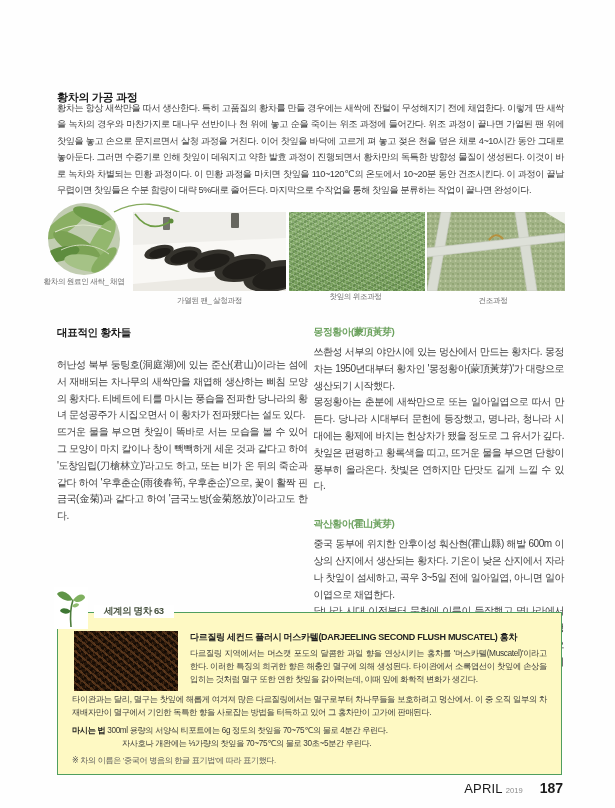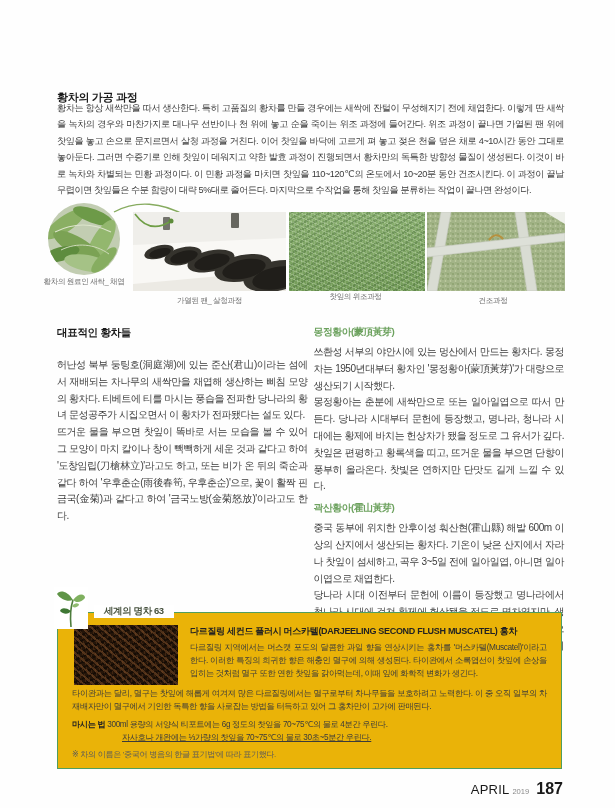--- a/index.html
+++ b/index.html
@@ -29,50 +29,50 @@
        repeating-linear-gradient(84deg, rgba(255,255,255,0.12) 0 1px, transparent 1px 3px),
        linear-gradient(to bottom, rgba(255,255,255,0.10), rgba(20,40,10,0.08));}
   .strip-arc{position:absolute;left:72px;top:0px;}
 
   
   .columns{position:absolute;left:57px;top:326px;width:507px;display:flex;gap:6px;}
   .col{flex:1;min-width:0;}
   .section-title{font-size:10.5px;font-weight:bold;color:#1a1a1a;margin:0 0 17px;letter-spacing:-0.3px;}
   .tea-head{font-size:9.8px;font-weight:bold;color:#6da25f;margin:0 0 5px;letter-spacing:-0.4px;}
   .tea{margin:0;}
-  .tea + .tea{margin-top:7px;}
+  .tea + .tea{margin-top:23px;}
   .tea .p{font-size:10px;line-height:16.8px;}
 
   
   .feature-box{position:absolute;left:57px;top:612px;width:505px;min-height:141px;
-     border:1px solid #4f9e60;background:#eab308;box-sizing:border-box;
-     padding:10px 14px 8px;}
+     border:1px solid #4f9e60;background:#fef9c3;box-sizing:border-box;
+     padding:16px 14px 8px;}
   .box-badge{position:absolute;top:-8px;left:36px;background:#ffffff;padding:0 10px;
      font-size:9.5px;font-weight:bold;color:#47523f;letter-spacing:-0.4px;}
   .sprout-wrap{position:absolute;top:-26px;left:-4px;width:34px;height:42px;background:#ffffff;}
   .photo-muscatel{width:104px;height:60px;float:left;margin:2px 12px 2px 2px;
      background-color:#241509;
      background-image:
        repeating-linear-gradient(40deg, rgba(122,76,40,0.55) 0 2px, transparent 2px 6px),
        repeating-linear-gradient(-25deg, rgba(10,5,2,0.6) 0 2px, transparent 2px 5px),
        repeating-linear-gradient(75deg, rgba(90,52,25,0.5) 0 1px, transparent 1px 4px);}
   .box-title{font-size:9px;font-weight:bold;color:#222222;margin:2px 0 3px;letter-spacing:-0.3px;}
   .box-p{font-size:8.3px;line-height:13px;color:#3b3b3b;text-align:justify;
      word-break:break-all;letter-spacing:-0.35px;margin:0;}
   .box-p2{clear:left;}
   .brew{margin-top:6px;font-size:8.2px;line-height:12.8px;color:#3b3b3b;letter-spacing:-0.35px;}
   .brew b{font-weight:bold;color:#222;}
-  .brew-line2{padding-left:50px;text-decoration:underline;}
+  .brew-line2{padding-left:50px;}
   .note{margin-top:4px;font-size:8.1px;color:#5a5a5a;letter-spacing:-0.35px;}
 
   
   .footer{position:absolute;right:52px;top:780px;display:flex;align-items:baseline;}
   .footer .month{font-size:13px;font-weight:normal;color:#1a1a1a;letter-spacing:0.2px;}
   .footer .year{font-size:7.6px;color:#8a8a8a;margin-left:3px;}
-  .footer .pageno{font-size:16px;font-weight:bold;color:#1a1a1a;margin-left:7px;text-align:right;}
+  .footer .pageno{font-size:14px;font-weight:bold;color:#1a1a1a;margin-left:17px;text-align:right;}
 </style>
 </head>
 <body>
 
 <div class="page">
 
   <h1 class="article-title">황차의 가공 과정</h1>
   <div class="intro">
     <p class="p">황차는 항상 새싹만을 따서 생산한다. 특히 고품질의 황차를 만들 경우에는 새싹에 잔털이 무성해지기 전에 채엽한다. 이렇게 딴 새싹을 녹차의 경우와 마찬가지로 대나무 선반이나 천 위에 놓고 순을 죽이는 위조 과정에 들어간다. 위조 과정이 끝나면 가열된 팬 위에 찻잎을 놓고 손으로 문지르면서 살청 과정을 거친다. 이어 찻잎을 바닥에 고르게 펴 놓고 젖은 천을 덮은 채로 4~10시간 동안 그대로 놓아둔다. 그러면 수증기로 인해 찻잎이 데워지고 약한 발효 과정이 진행되면서 황차만의 독특한 방향성 물질이 생성된다. 이것이 바로 녹차와 차별되는 민황 과정이다. 이 민황 과정을 마치면 찻잎을 110~120℃의 온도에서 10~20분 동안 건조시킨다. 이 과정이 끝날 무렵이면 찻잎들은 수분 함량이 대략 5%대로 줄어든다. 마지막으로 수작업을 통해 찻잎을 분류하는 작업이 끝나면 완성이다.</p>
   </div>
@@ -190,21 +190,21 @@
         <path d="M19,13 C25,5 31,7 31,11 C27,16 22,16 19,13" fill="#7fb05f"></path>
         <path d="M17,24 C11,20 7,21 6,24 C10,28 15,27 17,24" fill="#3e7733"></path>
         <path d="M18,19 C21,15 25,16 25,18 C23,21 19,21 18,19" fill="#8fbb70"></path>
       </svg>
     </div>
     <div class="box-badge">세계의 명차 63</div>
 
     <div class="photo-muscatel"></div>
     <h3 class="box-title">다르질링 세컨드 플러시 머스카텔(DARJEELING SECOND FLUSH MUSCATEL) 홍차</h3>
     <p class="box-p">다르질링 지역에서는 머스캣 포도의 달콤한 과일 향을 연상시키는 홍차를 '머스카텔(Muscatel)'이라고 한다. 이러한 특징의 희귀한 향은 해충인 멸구에 의해 생성된다. 타이완에서 소록엽선이 찻잎에 손상을 입히는 것처럼 멸구 또한 연한 찻잎을 갉아먹는데, 이때 잎에 화학적 변화가 생긴다.</p>
-    <p class="box-p box-p2">타이완과는 달리, 멸구는 찻잎에 해롭게 여겨져 많은 다르질링에서는 멸구로부터 차나무들을 보호하려고 노력한다. 이 중 오직 일부의 차 재배자만이 멸구에서 기인한 독특한 향을 사로잡는 방법을 터득하고 있어 그 홍차만이 고가에 판매된다.</p>
+    <p class="box-p box-p2">타이완과는 달리, 멸구는 찻잎에 해롭게 여겨져 많은 다르질링에서는 멸구로부터 차나무들을 보호하려고 멍산에서. 이 중 오직 일부의 차 재배자만이 멸구에서 기인한 독특한 향을 사로잡는 방법을 터득하고 있어 그 홍차만이 고가에 판매된다.</p>
 
     <div class="brew">
       <div>
         <b>마시는 법</b>
         <span>300ml 용량의 서양식 티포트에는 6g 정도의 찻잎을 70~75℃의 물로 4분간 우린다.</span>
       </div>
       <div class="brew-line2">자사호나 개완에는 ⅓가량의 찻잎을 70~75℃의 물로 30초~5분간 우린다.</div>
     </div>
     <div class="note">※ 차의 이름은 '중국어 병음의 한글 표기법'에 따라 표기했다.</div>
   </div>

